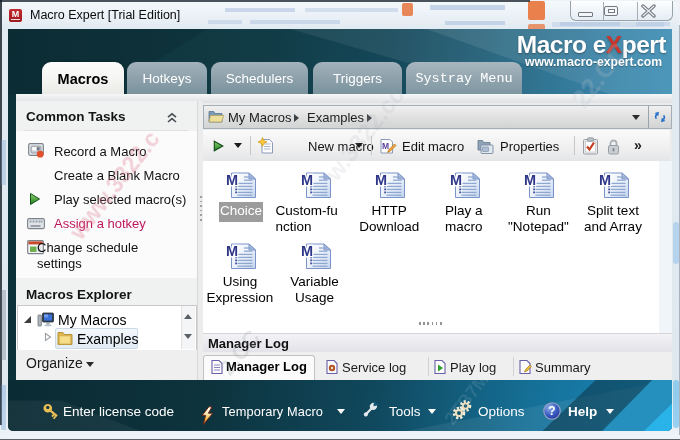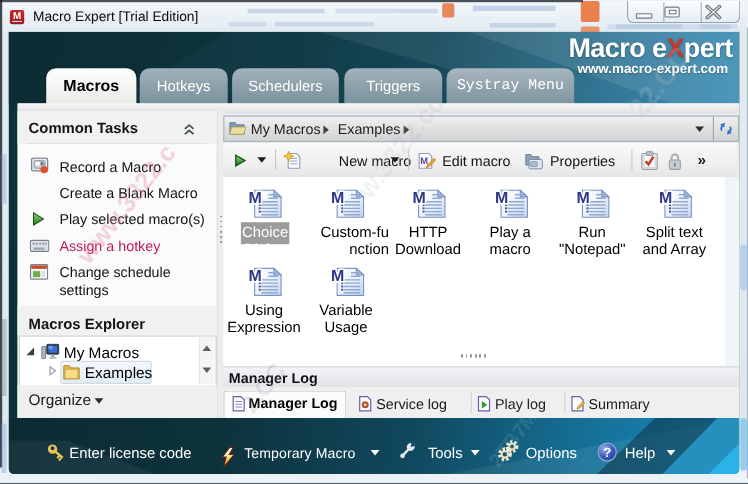--- a/index.html
+++ b/index.html
@@ -117,21 +117,21 @@
       <rect x="3.5" y="8" width="10" height="2"></rect>
     </g>
   </svg>
   <div class="a" style="left:54px;top:216px;font-size:13px;color:#be185d;">Assign a hotkey</div>
   <svg class="a" style="left:27px;top:240px;" width="17" height="15" viewBox="0 0 17 15">
     <rect x="0.7" y="0.7" width="15.6" height="13" rx="1" fill="#f4f6f8" stroke="#7c828a" stroke-width="1.2"></rect>
     <rect x="1.4" y="1.4" width="14.2" height="3" fill="#c84a2e"></rect>
     <rect x="3" y="6.5" width="6.5" height="5.5" fill="#6fae4e"></rect>
     <rect x="10.5" y="6.5" width="3.5" height="5.5" fill="#dfe4e9"></rect>
   </svg>
-  <div class="a" style="left:54px;top:240px;width:122px;font-size:13px;line-height:16px;color:#111;">Change schedule settings</div>
+  <div class="a" style="left:37px;top:240px;width:122px;font-size:13px;line-height:16px;color:#111;">Change schedule settings</div>
 
   <div class="a" style="left:16px;top:278px;width:181px;height:27px;background:#f0f1f1;"></div>
   <div class="a" style="left:26px;top:287px;font-size:13.5px;font-weight:bold;color:#141414;">Macros Explorer</div>
 
   <div class="a" style="left:17px;top:305px;width:178px;height:45px;background:#fff;border:1px solid #c9c9c9;"></div>
   <div class="a" style="left:181px;top:306px;width:13px;height:43px;background:#f4f5f6;border-left:1px solid #e3e3e3;"></div>
   <div class="a" style="left:184px;top:314px;width:0;height:0;border-left:4px solid transparent;border-right:4px solid transparent;border-bottom:5px solid #5a6166;"></div>
   <div class="a" style="left:184px;top:334px;width:0;height:0;border-left:4px solid transparent;border-right:4px solid transparent;border-top:5px solid #5a6166;"></div>
 
   <svg class="a" style="left:23px;top:315px;" width="9" height="9" viewBox="0 0 9 9">
@@ -265,21 +265,21 @@
       <line x1="11.5" y1="24.2" x2="26.5" y2="24.2"></line>
     </g>
     <g fill="#44549e">
       <rect x="9.2" y="11.5" width="1.8" height="1.8"></rect>
             <rect x="9.2" y="14.5" width="1.8" height="1.8"></rect>
       <rect x="9.2" y="17.5" width="1.8" height="1.8"></rect>
             <rect x="9.2" y="20.5" width="1.8" height="1.8"></rect>
     </g>
     <text x="0" y="13.5" font-size="14.5" font-weight="bold" fill="#2e3789" stroke="#ffffff" stroke-width="2.6" paint-order="stroke" font-family="Liberation Sans">M</text>
   </svg>
-  <div class="a" style="left:275.6px;top:203px;width:78px;font-size:13.5px;line-height:15.8px;text-align:right;color:#000;">Custom-fu<br>nction</div>
+  <div class="a" style="left:275.6px;top:203px;width:78px;font-size:13.5px;line-height:15.8px;text-align:left;color:#000;">Custom-fu<br>nction</div>
   <svg class="a" style="left:375.2px;top:171px;" width="31" height="28" viewBox="0 0 31 28">
     <path d="M5.5 2 L23 2 L29.5 8 L29.5 26.5 L5.5 26.5 Z" fill="url(#pg)" stroke="#7a93c8" stroke-width="1"></path>
     <path d="M23 2 L23 8 L29.5 8 Z" fill="#b0c3e2" stroke="#7a93c8" stroke-width="1"></path>
     <g stroke="#8fa8d0" stroke-width="1.3">
       <line x1="18" y1="6" x2="26.5" y2="6"></line>
             <line x1="18" y1="9.2" x2="26.5" y2="9.2"></line>
       <line x1="11.5" y1="12.4" x2="26.5" y2="12.4"></line>
             <line x1="11.5" y1="15.4" x2="26.5" y2="15.4"></line>
       <line x1="11.5" y1="18.4" x2="26.5" y2="18.4"></line>
             <line x1="11.5" y1="21.4" x2="26.5" y2="21.4"></line>
@@ -493,21 +493,21 @@
     <defs>
           <radialGradient id="helpg" cx="0.35" cy="0.3" r="0.9">
       <stop offset="0" stop-color="#93b4e8"></stop>
             <stop offset="0.5" stop-color="#3a5cc0"></stop>
             <stop offset="1" stop-color="#232f91"></stop>
     </radialGradient>
         </defs>
     <circle cx="9" cy="9" r="8.2" fill="url(#helpg)" stroke="#9ba6c8" stroke-width="1.1"></circle>
     <text x="9" y="13.2" font-size="12" font-weight="bold" fill="#fff" text-anchor="middle" font-family="Liberation Sans">?</text>
   </svg>
-  <div class="a" style="left:568px;top:404px;font-size:13.5px;color:#fff;">Help</div>
+  <div class="a" style="left:568px;top:404px;font-size:13.5px;color:#fff;font-weight:bold;">Help</div>
   <div class="a" style="left:606px;top:409px;width:0;height:0;border-left:4.5px solid transparent;border-right:4.5px solid transparent;border-top:5.5px solid #fff;"></div>
 </div>
 <div id="edges">
   <div class="a" style="left:0;top:0;width:2px;height:425px;background:rgba(18,28,38,.8);"></div>
   <div class="a" style="left:0;top:0;width:530px;height:1.5px;background:rgba(18,28,38,.75);"></div>
   <div class="a" style="left:0;top:438.5px;width:680px;height:1.5px;background:rgba(25,35,45,.7);"></div>
   <div class="a" style="left:678.5px;top:25px;width:1.5px;height:410px;background:rgba(110,130,148,.55);"></div>
   <div class="a" style="left:673px;top:222px;width:6px;height:42px;border-radius:3px;background:rgba(130,185,235,.45);"></div>
   <div class="a" style="left:673px;top:380px;width:6px;height:48px;border-radius:3px;background:rgba(70,175,235,.5);"></div>
   <div class="a" style="left:1px;top:140px;width:5px;height:45px;background:rgba(120,160,210,.35);"></div>

